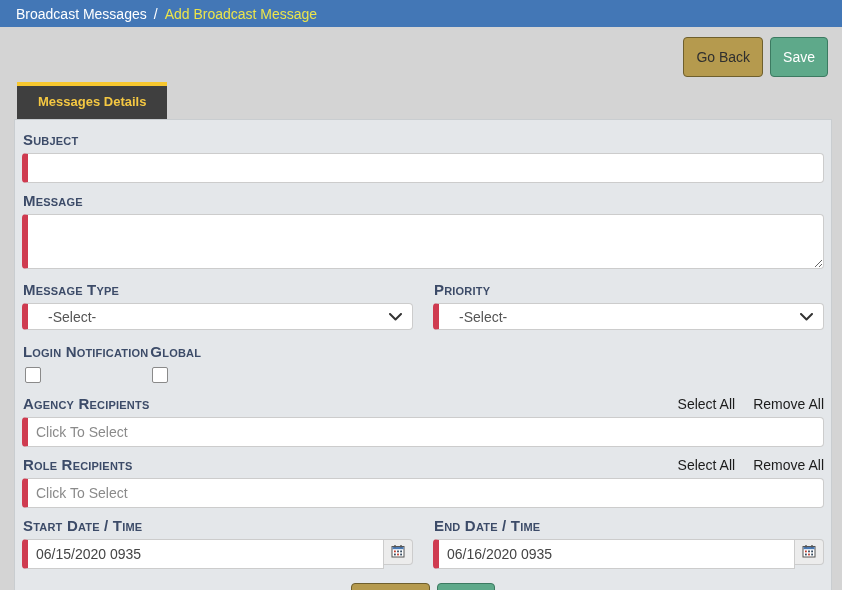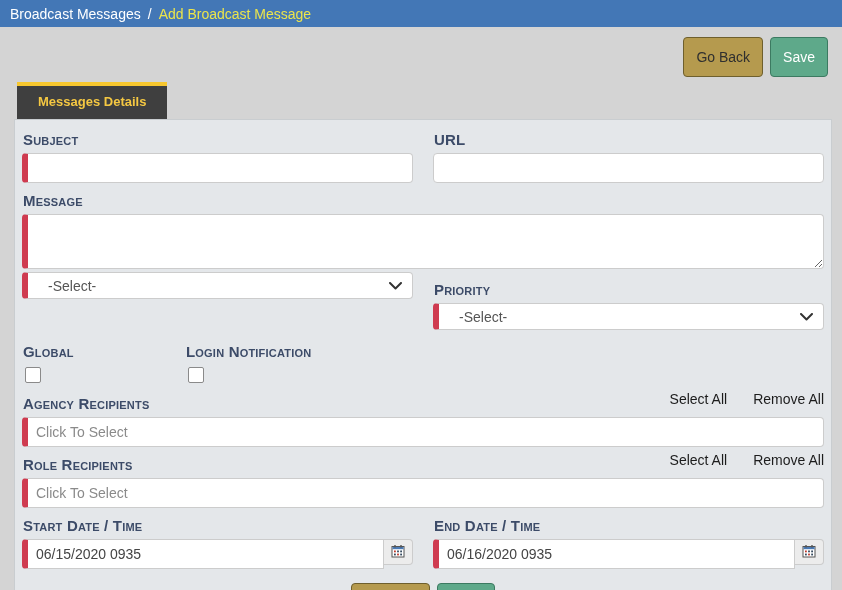--- a/index.html
+++ b/index.html
@@ -10,21 +10,21 @@
     font-family: "Liberation Sans", sans-serif;
     font-size: 14px;
     color: #333;
     overflow: hidden;
   }
   
   .topbar {
     height: 27px;
     background: #4377b6;
     display: flex; align-items: center;
-    padding: 0 10px;
+    padding: 0 16px;
     font-size: 14px;
   }
   .crumb-parent { color: #ffffff; cursor: pointer; }
   .crumb-sep { color: #ffffff; margin: 0 7px; }
   .crumb-current { color: #ece54b; }
 
   
   .btn {
     font-family: "Liberation Sans", sans-serif;
     font-size: 14px;
@@ -75,21 +75,21 @@
 
   .field-label {
     font-variant: small-caps;
     font-weight: bold;
     font-size: 15px;
     color: #3c4b68;
     margin: 9px 1px 5px 1px;
     letter-spacing: 0.2px;
   }
   .label-row {
-    display: flex; align-items: center; gap: 8px;
+    display: flex; align-items: flex-end;
   }
   .label-row .field-label { flex: 1; }
   .link-action {
     font-size: 14px;
     color: #1c1c1c;
     margin-left: 18px;
     margin-bottom: 5px;
     cursor: pointer;
   }
 
@@ -185,33 +185,30 @@
 
 
 <div class="panel">
 
   
   <div class="row">
     <div class="col">
       <div class="field-label">Subject</div>
       <input type="text" class="text-input required" value="" style="">
     </div>
-    <div class="col">
-      <div class="field-label">URL</div>
-      <input type="text" class="text-input" value="" style="">
-    </div>
   </div>
 
   
   <div class="field-label">Message</div>
   <textarea class="text-input required" style=""></textarea>
 
   
   <div class="row">
     <div class="col">
+      <div class="field-label">Message Type</div>
       <div class="select required">
         <span>-Select-</span>
         <span class="chevron">
           <svg width="13" height="8" viewBox="0 0 13 8">
               <path d="M1 1 L6.5 6.5 L12 1" fill="none" stroke="#333" stroke-width="2" stroke-linecap="round" stroke-linejoin="round"></path>
             </svg>
         </span>
       </div>
     </div>
     <div class="col">
@@ -222,26 +219,26 @@
           <svg width="13" height="8" viewBox="0 0 13 8">
               <path d="M1 1 L6.5 6.5 L12 1" fill="none" stroke="#333" stroke-width="2" stroke-linecap="round" stroke-linejoin="round"></path>
             </svg>
         </span>
       </div>
     </div>
   </div>
 
   
   <div style="display:flex; margin-top:4px;">
+    <div class="check-field" style="width:auto;">
+      <div class="field-label">Login Notification</div>
+      <input type="checkbox" class="checkbox" style="border: 1px solid rgb(138, 138, 138);">
+    </div>
     <div class="check-field">
       <div class="field-label">Global</div>
-      <input type="checkbox" class="checkbox" style="border: 1px solid rgb(138, 138, 138);">
-    </div>
-    <div class="check-field" style="width:auto;">
-      <div class="field-label">Login Notification</div>
       <input type="checkbox" class="checkbox" style="border: 1px solid rgb(138, 138, 138);">
     </div>
   </div>
 
   
   <div class="label-row">
     <div class="field-label">Agency Recipients</div>
     <span class="link-action">Select All</span>
     <span class="link-action">Remove All</span>
   </div>

